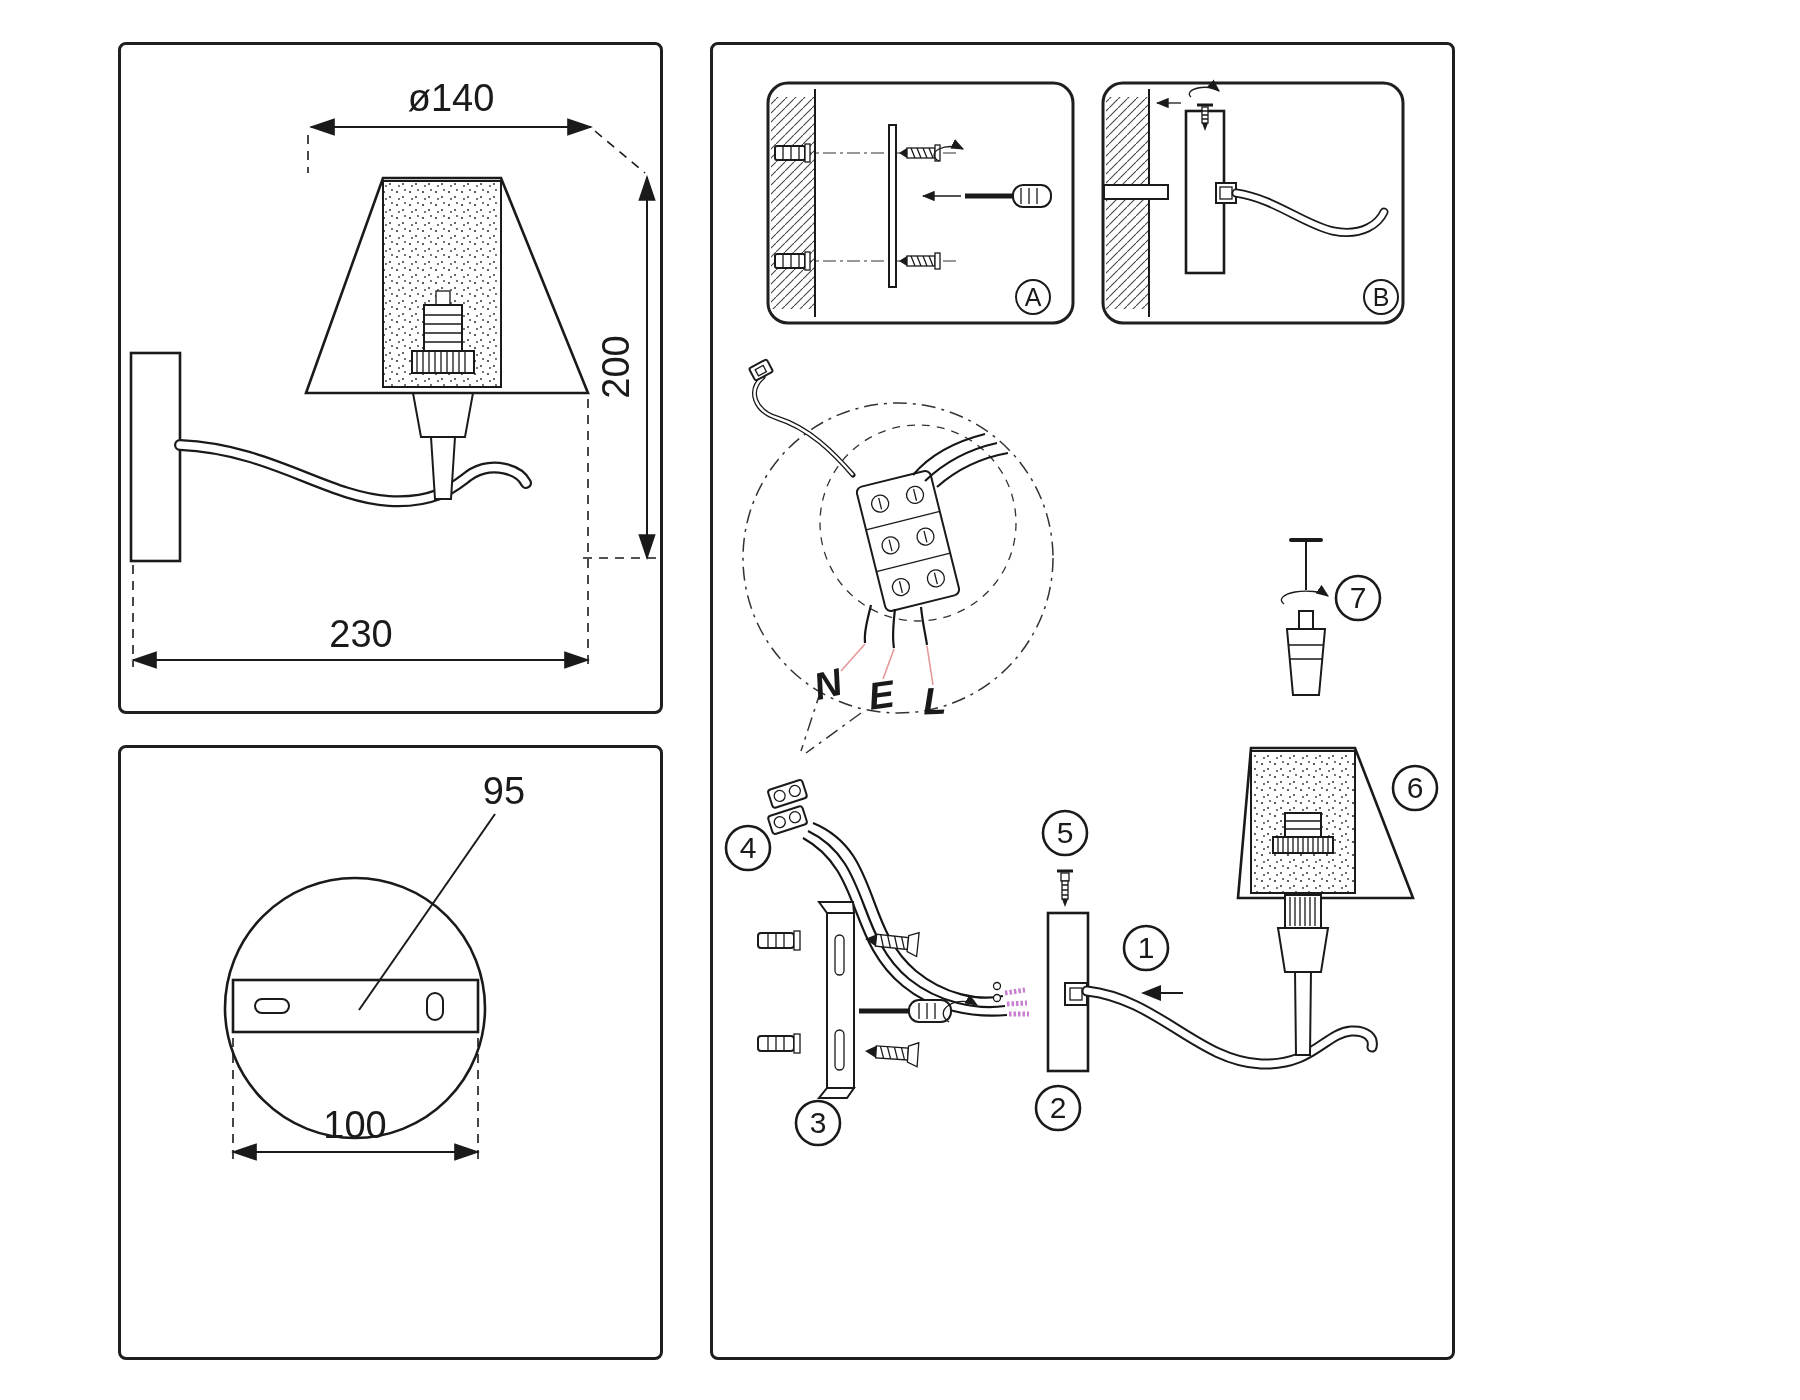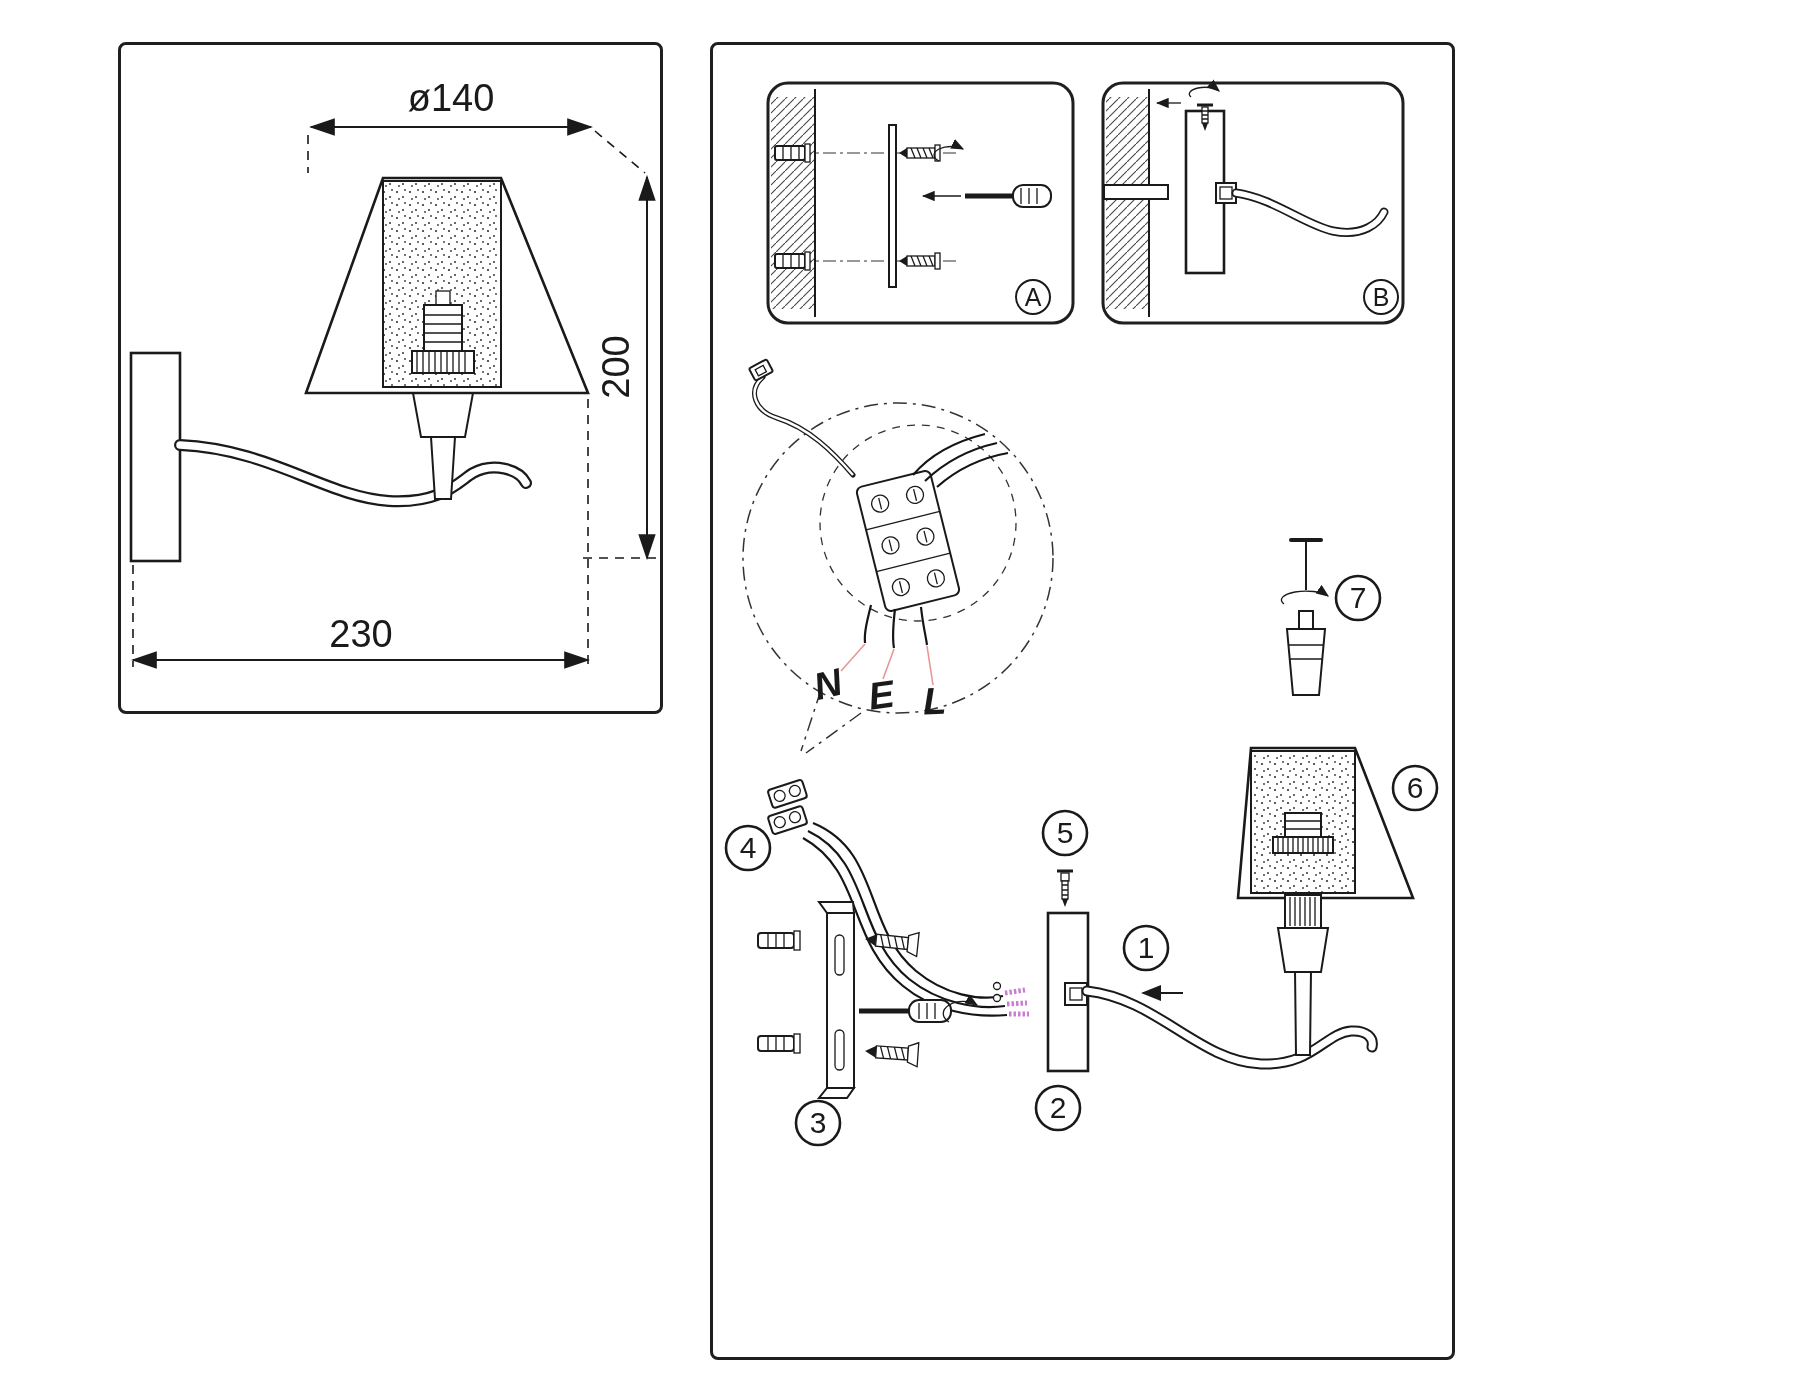--- a/index.html
+++ b/index.html
@@ -90,20 +90,38 @@
         <path d="M462,513 H536" class="dsh"></path>
 
         <path d="M467,354 V622" class="dsh"></path>
         <path d="M12,520 V622" class="dsh"></path>
         <line x1="12" y1="615" x2="467" y2="615" class="s2 nf" marker-start="url(#arrD)" marker-end="url(#arrD)"></line>
         <text class="dim" x="240" y="602" text-anchor="middle">230</text>
       </g>
     </svg>
   </div>
 
+  <div class="panel p-bl">
+    <svg width="539" height="609" viewBox="0 0 539 609">
+      <circle cx="234" cy="260" r="130" class="s26 nf"></circle>
+      <rect x="112" y="232" width="245" height="52" class="s26 f"></rect>
+      <rect x="134" y="251" width="34" height="14" rx="7" class="s2 f"></rect>
+      <rect x="306" y="245" width="16" height="27" rx="8" class="s2 f"></rect>
+
+      <g>
+        <line x1="374" y1="66" x2="238" y2="262" class="s2 nf"></line>
+        <text class="dim" x="383" y="56" text-anchor="middle">95</text>
+
+        <path d="M112,290 V412" class="dsh"></path>
+        <path d="M357,290 V412" class="dsh"></path>
+        <line x1="112" y1="404" x2="357" y2="404" class="s2 nf" marker-start="url(#arrD)" marker-end="url(#arrD)"></line>
+        <text class="dim" x="234" y="390" text-anchor="middle">100</text>
+      </g>
+    </svg>
+  </div>
 
   <div class="panel p-r">
     <svg width="739" height="1312" viewBox="0 0 739 1312">
 
       <g>
         <rect x="55" y="38" width="305" height="240" rx="20" class="s3 f"></rect>
         <rect x="58" y="52" width="44" height="212" fill="url(#hatch)"></rect>
         <line x1="102" y1="44" x2="102" y2="272" class="s2 nf"></line>
         <path d="M62,108 H244" class="cdash"></path>
         <path d="M62,216 H244" class="cdash"></path>

